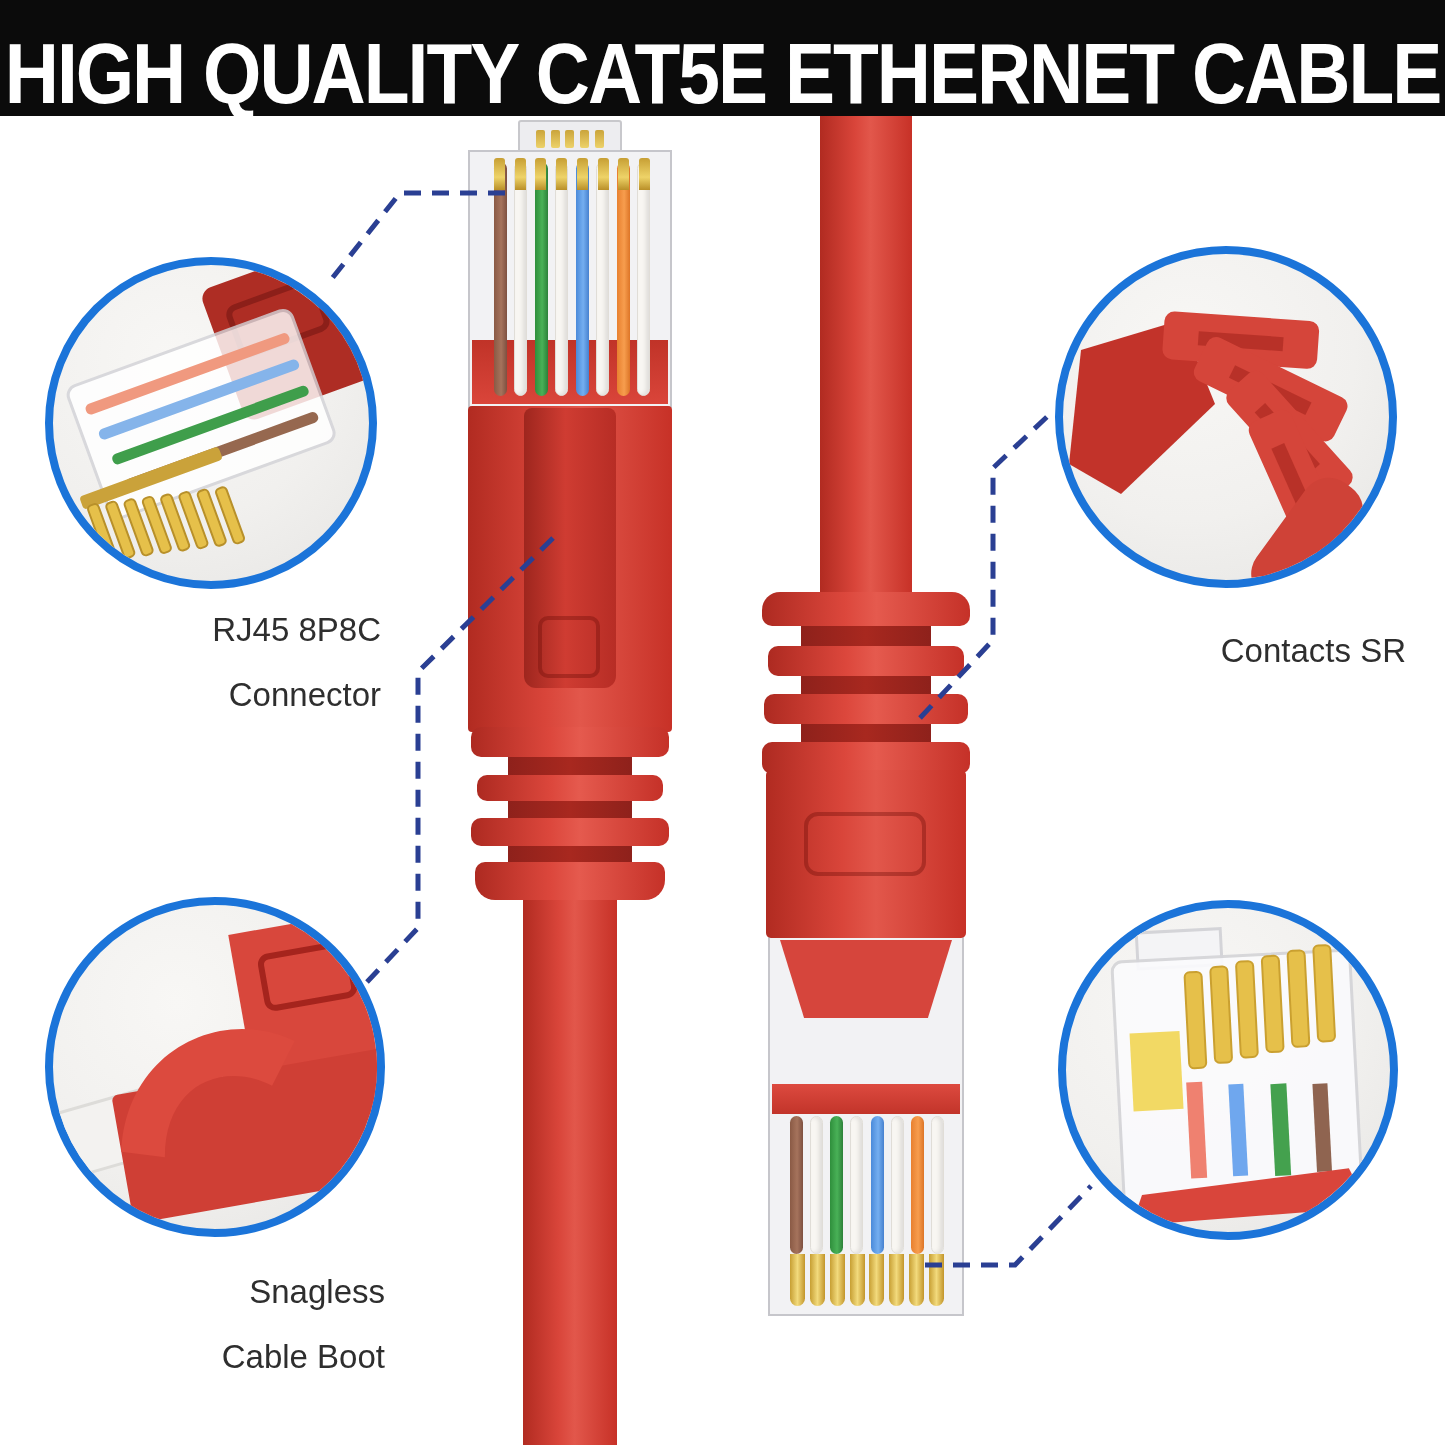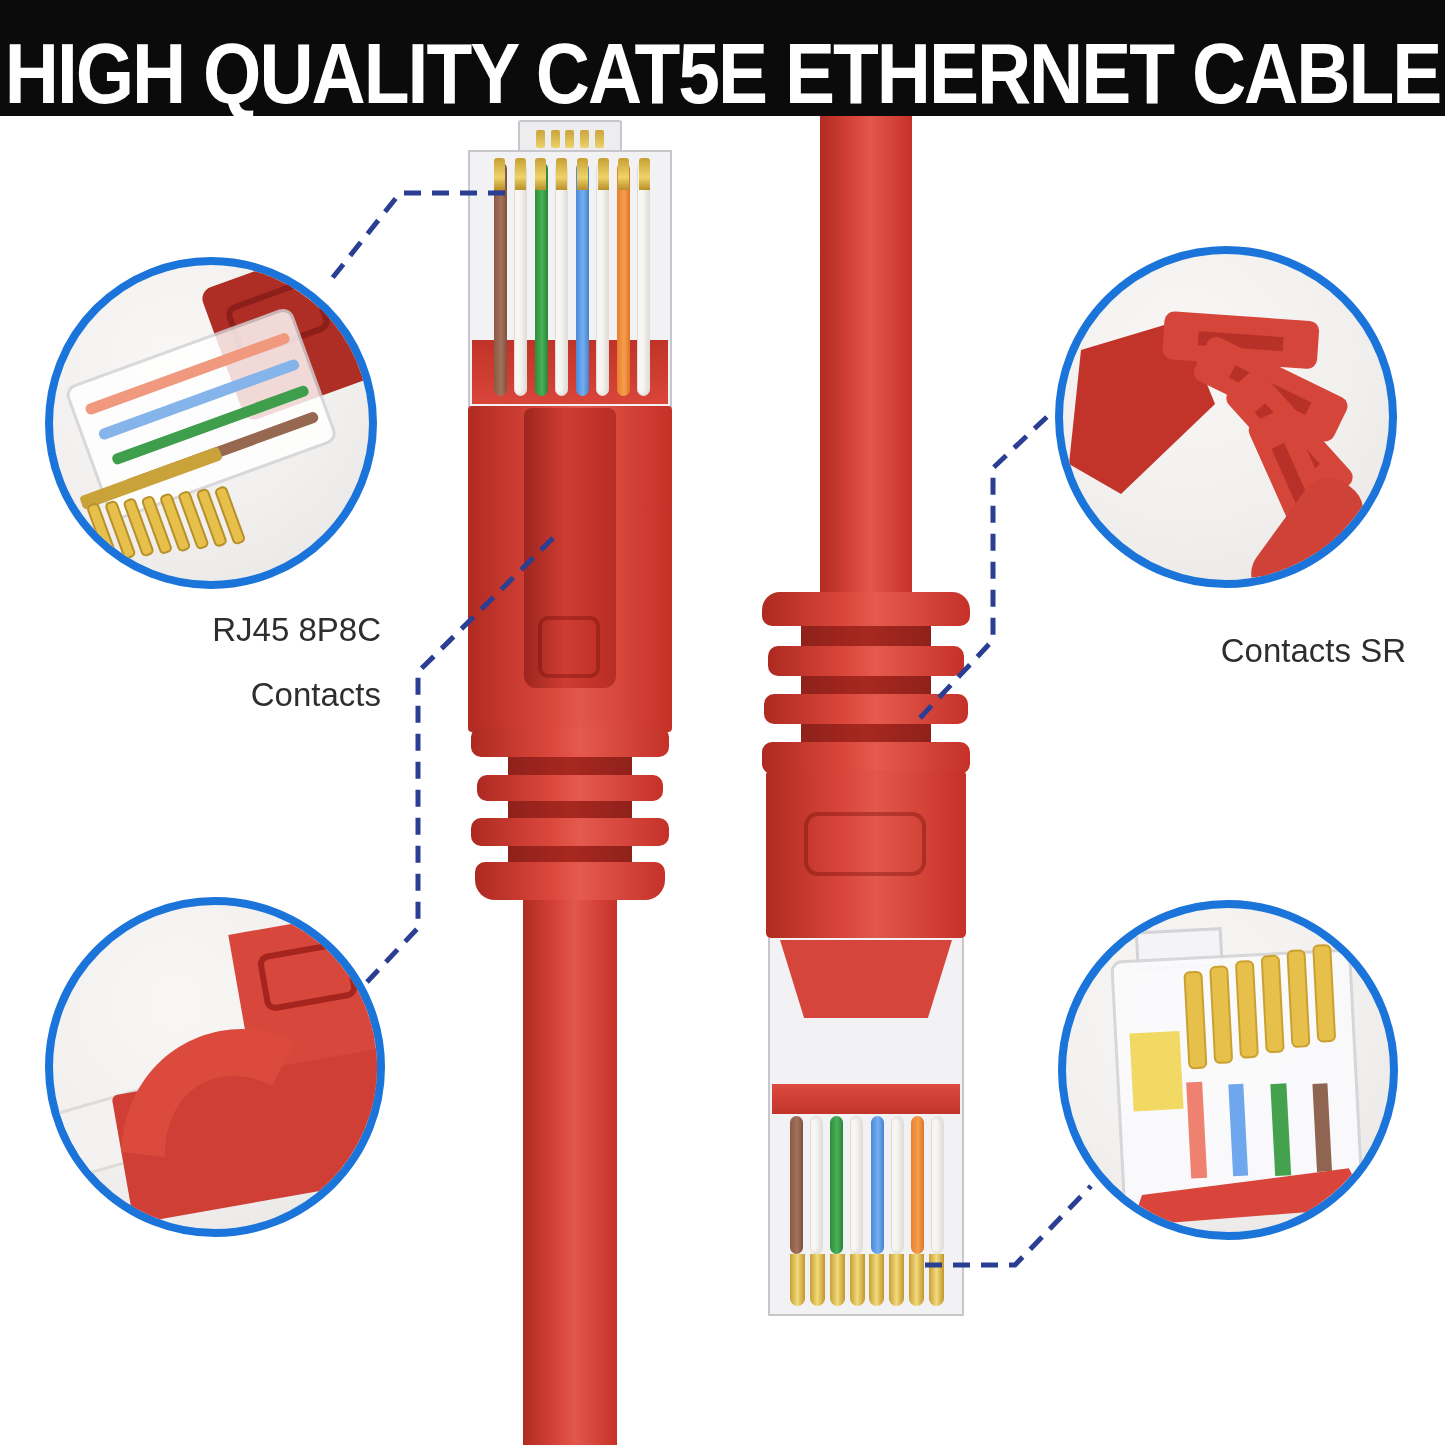--- a/index.html
+++ b/index.html
@@ -266,19 +266,23 @@
           <rect x="204" y="178" width="16" height="92" fill="#44a14e"></rect>
           <rect x="246" y="180" width="15" height="88" fill="#8f6450"></rect>
         </g>
         <polygon points="70,282 278,266 296,306 58,312" fill="#d9453b"></polygon>
       </g>
     </svg>
   </div>
 
   <div class="label l-tl">
     <span>RJ45 8P8C</span>
-    <span>Contacts</span>
+    <span>Connector</span>
   </div>
   <div class="label l-tr">
     <span>Contacts SR</span>
   </div>
+  <div class="label l-bl">
+    <span>Snagless</span>
+    <span>Cable Boot</span>
+  </div>
 
 </div>
 
 </body></html>

